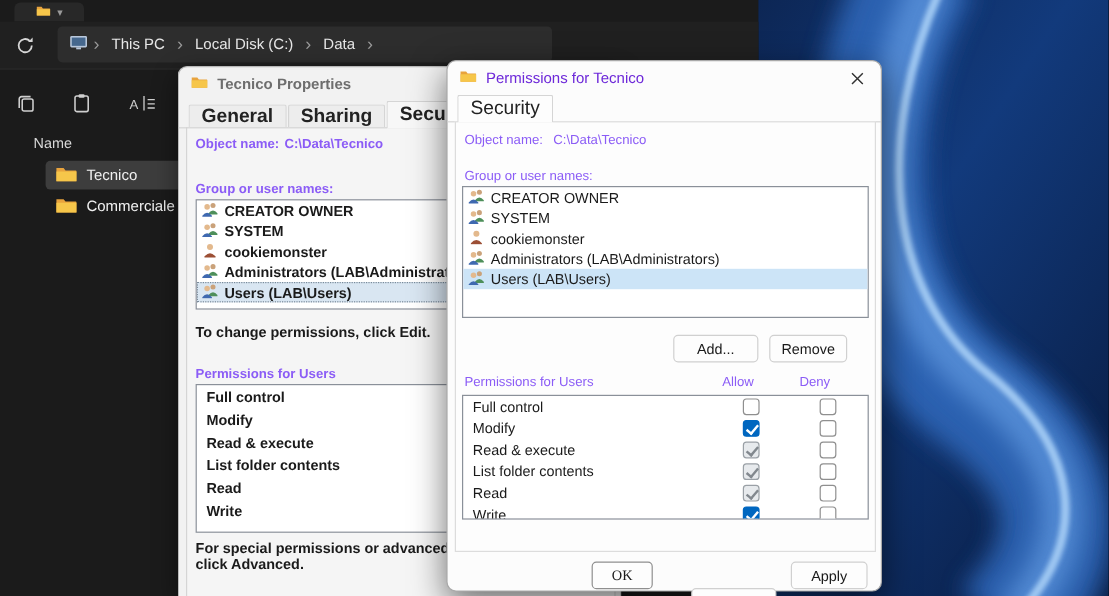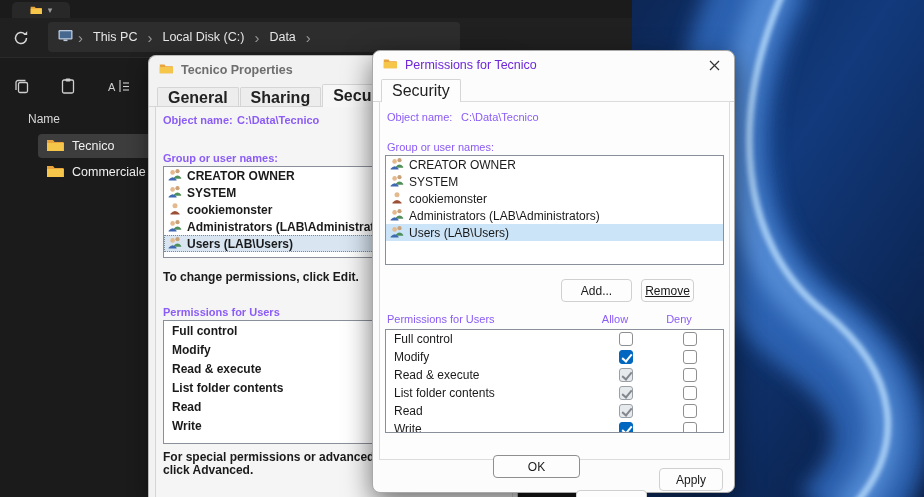--- a/index.html
+++ b/index.html
@@ -335,21 +335,21 @@
               <circle cx="9.5" cy="3.2" r="2.1" fill="#caa27a"></circle>
               <path d="M5.8 9.8 Q9.5 5.2 13.2 9.8 L13.2 10.8 L5.8 10.8 Z" fill="#4e8f5a"></path>
               <circle cx="4.6" cy="4.4" r="2.3" fill="#e3b98d"></circle>
               <path d="M.6 11.8 Q4.6 6.8 8.6 11.8 L8.6 12.6 L.6 12.6 Z" fill="#3f69b0"></path>
             </svg></span>
         <span>Users (LAB\Users)</span>
       </div>
     </div>
 
     <div class="btn" style="left:188px;top:228px;width:71px;height:23px;">Add...</div>
-    <div class="btn" style="left:268px;top:228px;width:53px;height:23px;text-decoration:underline;">Remove</div>
+    <div class="btn" style="left:268px;top:228px;width:65px;height:23px;">Remove</div>
 
     <span class="lbl" style="left:14px;top:262px;">Permissions for Users</span>
     <span class="lbl" style="left:220px;top:262px;width:44px;text-align:center;">Allow</span>
     <span class="lbl" style="left:284px;top:262px;width:44px;text-align:center;">Deny</span>
 
     <div class="listbox" style="left:12px;top:278px;width:339px;height:104px;">
       <div class="prow prow18">
         <span class="plabel">Full control</span>
         <span class="pcell">
             <span class="cb unchecked"></span>
@@ -398,18 +398,18 @@
         <span class="plabel">Write</span>
         <span class="pcell">
             <span class="cb checked"></span>
           </span>
         <span class="pcell">
             <span class="cb unchecked"></span>
           </span>
       </div>
     </div>
 
-    <div class="btn default" style="left:120px;top:404px;width:87px;height:23px;">OK</div>
+    <div class="btn default" style="left:120px;top:417px;width:51px;height:23px;font-family:Liberation Serif, serif;">OK</div>
     <div class="btn" style="left:203px;top:439px;width:71px;height:32px;font-weight:bold;">Cancel</div>
     <div class="btn" style="left:286px;top:417px;width:64px;height:23px;">Apply</div>
   </div>
 
 </div>
 
 </body></html>

